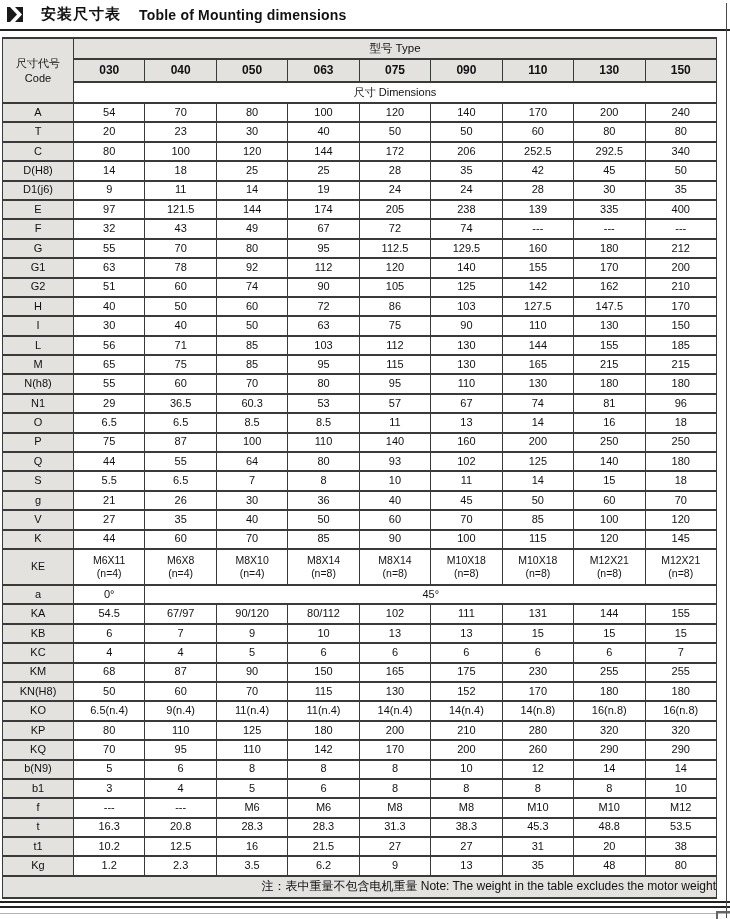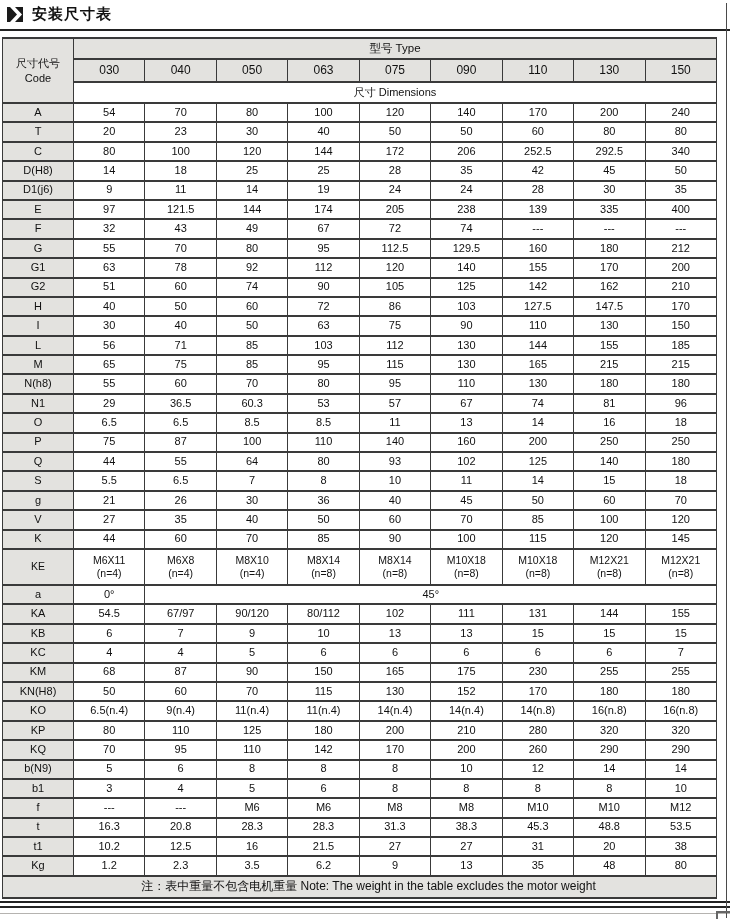--- a/index.html
+++ b/index.html
@@ -7,21 +7,21 @@
     width:730px;height:919px;
     background:#fff;
     font-family:"Liberation Sans",sans-serif;
     color:#111;
     position:relative;
     overflow:hidden;
   }
   
   .title-bar{
     height:29px;
-    display:flex;align-items:center;gap:9px;
+    display:flex;align-items:center;gap:18px;
     padding-left:7px;
     border-bottom:2px solid #222;
   }
   .title-icon{width:16px;height:15px;flex:0 0 auto;display:block;}
   .title-zh{font-size:15px;font-weight:bold;letter-spacing:1px;}
   .title-en{font-size:14px;font-weight:bold;letter-spacing:0.2px;}
   
   table{
     border-collapse:collapse;
     table-layout:fixed;
@@ -43,28 +43,28 @@
     overflow:hidden;
   }
   thead th{background:#e3e2df;}
   th.code-hdr{
     background:#e3e2df;
     font-size:11px;
     line-height:1.35;
     text-align:center;
   }
   th.type-hdr{height:19px;font-size:11.5px;}
-  th.col-hdr{height:21px;font-size:12px;}
+  th.col-hdr{height:21px;font-size:12px;font-weight:bold;}
   th.dim-hdr{background:#fff;height:19px;font-size:11px;}
   tbody th{background:#e3e2df;font-size:11px;}
   tbody td{background:#fff;font-size:11px;}
   tr.tall th, tr.tall td{height:34px;font-size:10.5px;}
   td.note-cell{
     background:#e3e2df;
-    text-align:center;
+    text-align:right;
     padding-left:18px;
     height:20px;
     font-size:12px;
     white-space:normal;
   }
   
   .bottom-double{
     width:730px;height:3px;margin-top:2px;
     border-top:2px solid #222;border-bottom:2px solid #222;
   }
@@ -79,20 +79,21 @@
 </style>
 </head>
 <body>
 
 <div class="title-bar">
   <svg class="title-icon" viewBox="0 0 16 15">
     <rect x="0" y="0" width="16" height="15" fill="#1a1a1a"></rect>
     <polygon points="3,0 8,0 15,7.5 8,15 3,15 10,7.5" fill="#ffffff"></polygon>
   </svg>
   <span class="title-zh">安装尺寸表</span>
+  <span class="title-en">Toble of Mounting dimensions</span>
 </div>
 
 <table>
   <colgroup>
     <col class="label-col">
     <col>
       <col>
       <col>
       <col>
       <col>

